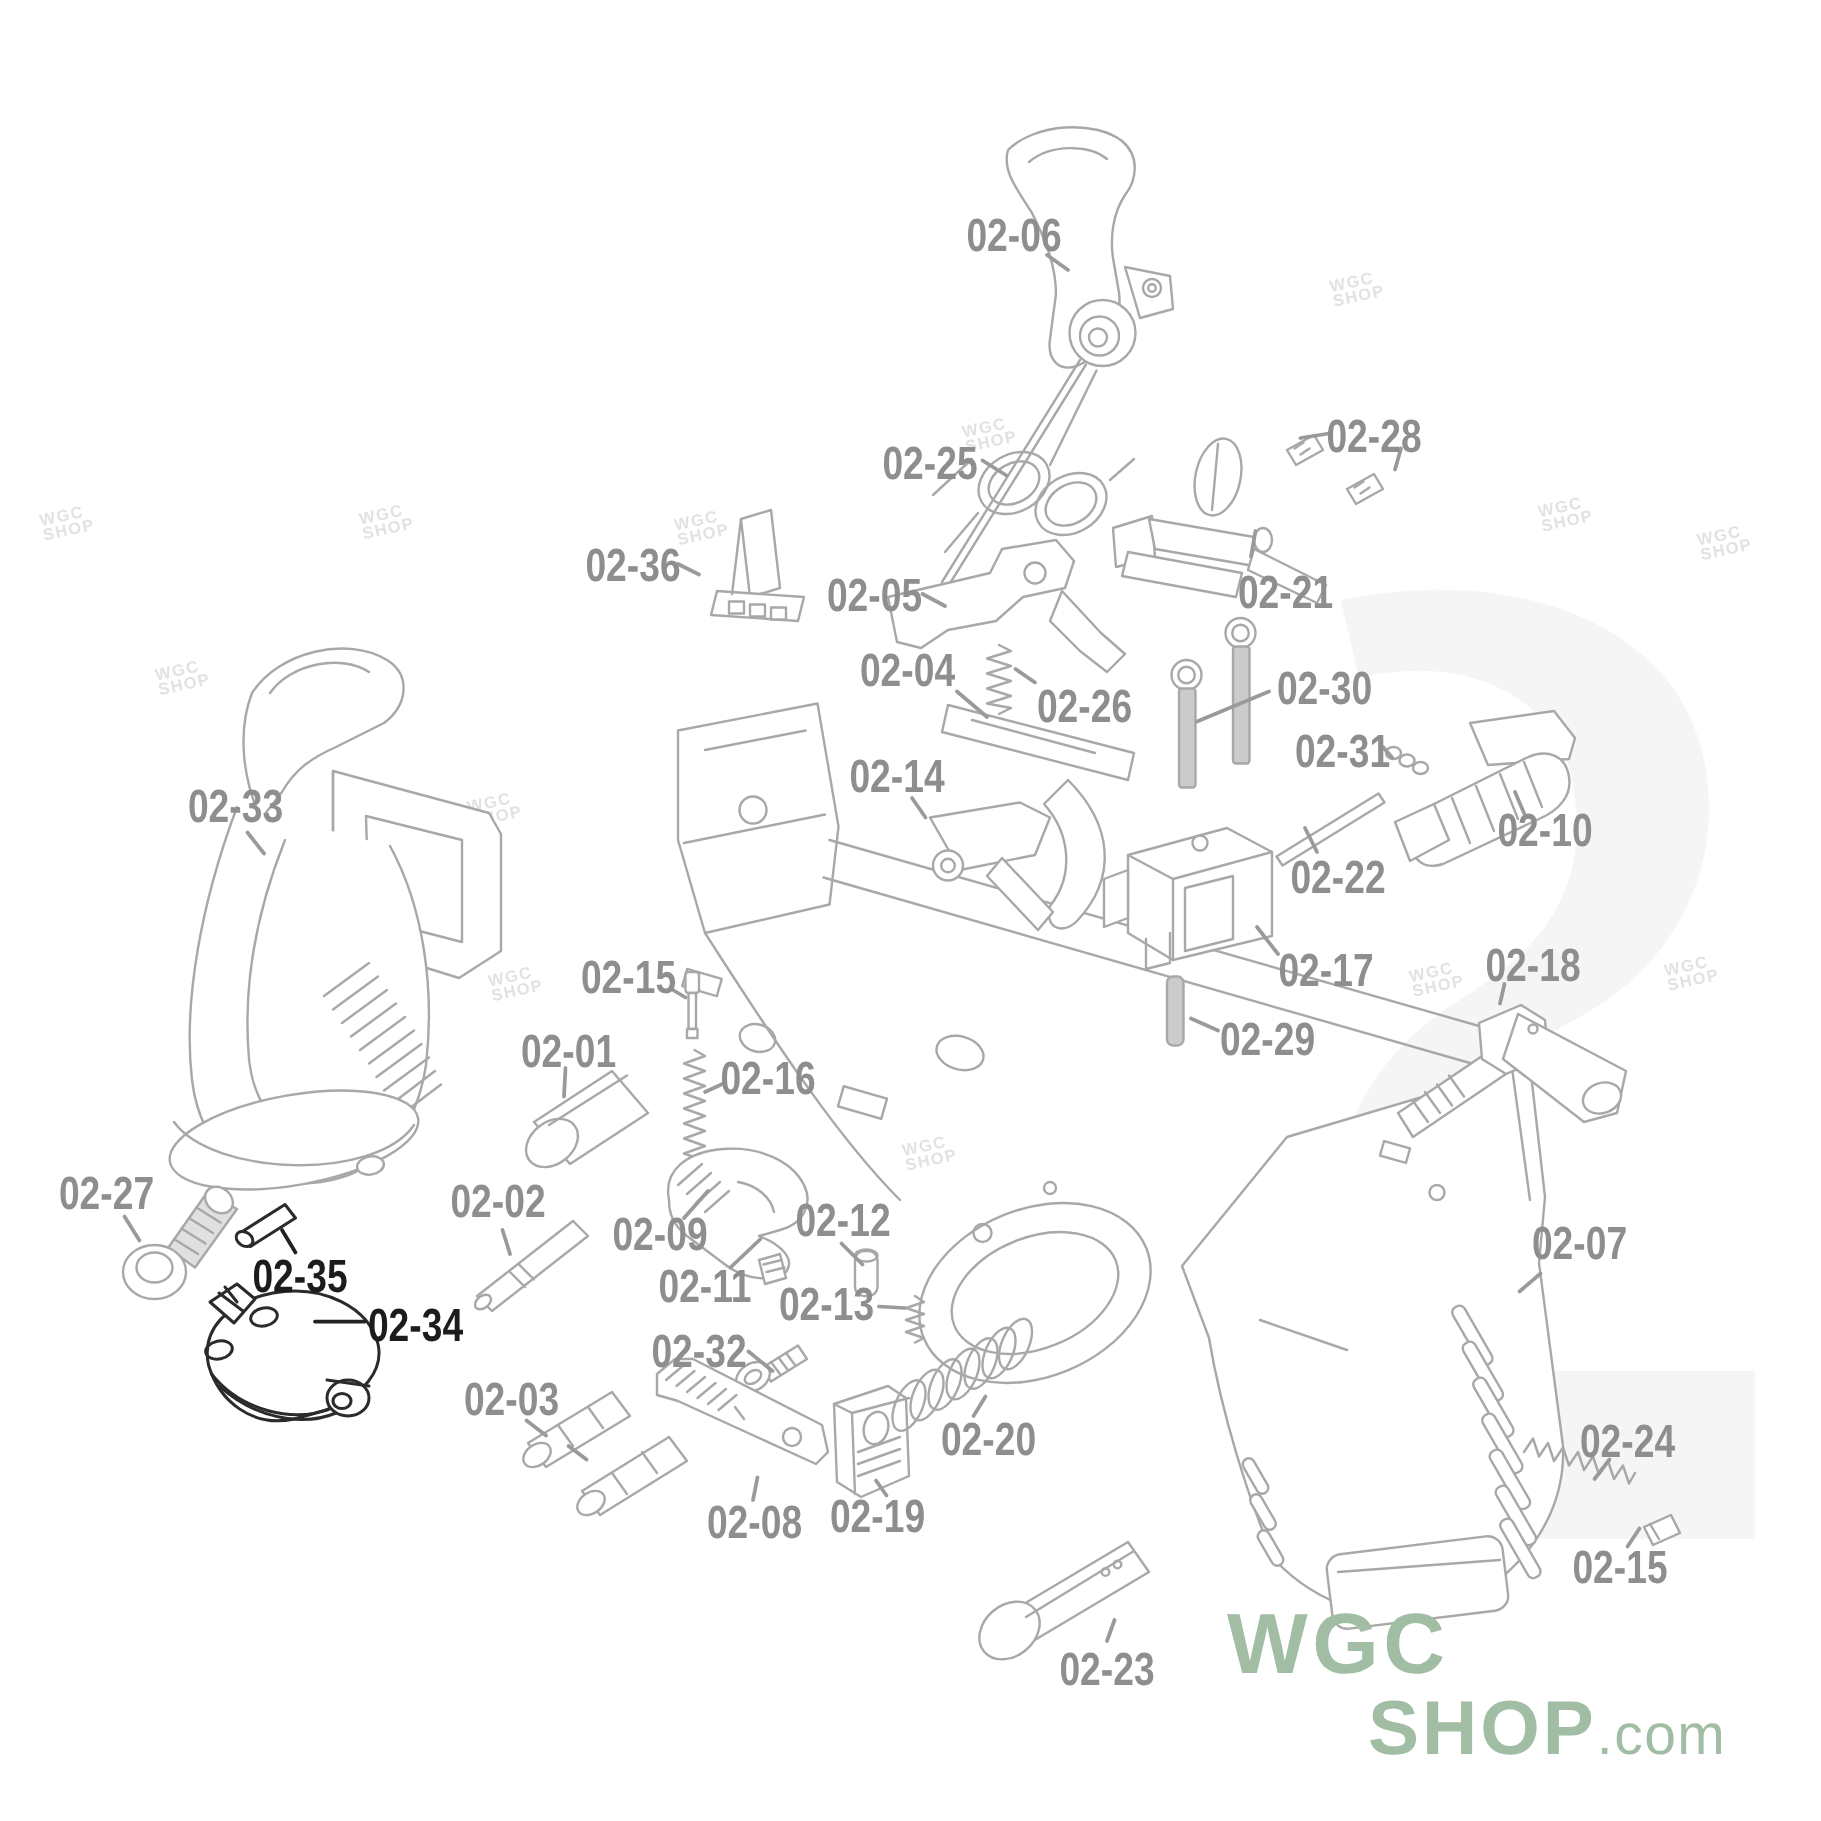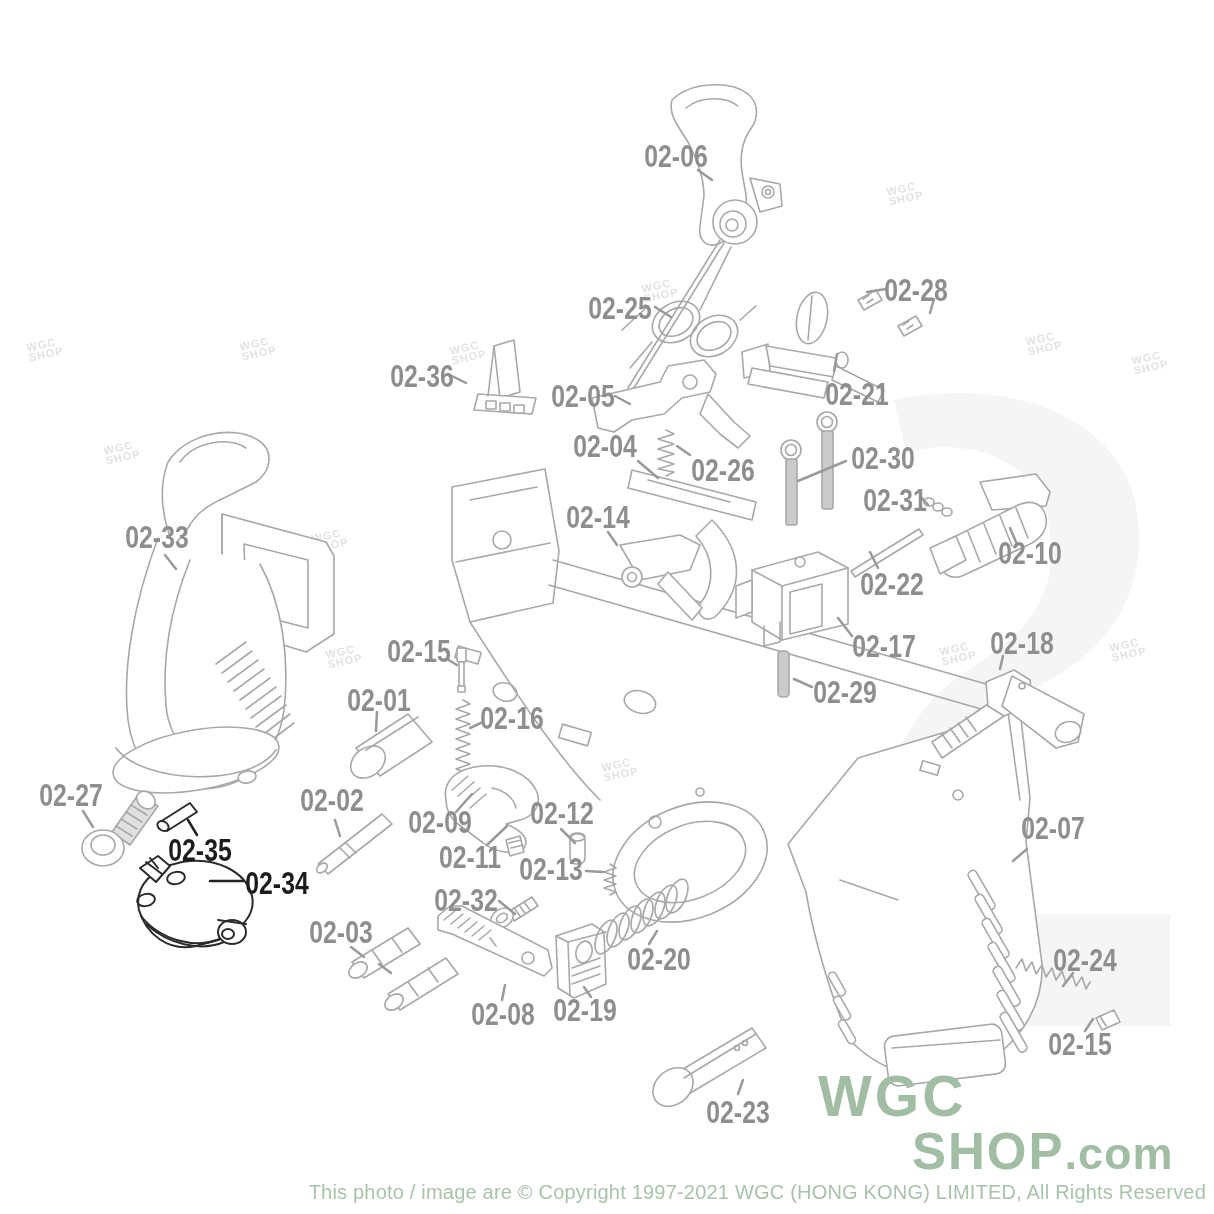--- a/index.html
+++ b/index.html
@@ -13,21 +13,21 @@
   svg.art{position:absolute;left:0;top:0;}
   
   .part-label{position:absolute;transform:translate(-50%,-50%) scaleX(.8);
       font-size:31px;font-weight:700;color:#8e8e8e;white-space:nowrap;letter-spacing:0;}
   .part-label.emphasis{color:#1c1c1c;}
   
   .logo{position:absolute;left:818px;top:1068px;color:#a1bea4;}
   .logo-top{font-size:57px;font-weight:700;line-height:56px;letter-spacing:3px;}
   .logo-bottom{display:flex;align-items:baseline;margin-left:94px;margin-top:-2px;}
   .logo-shop{font-size:51px;font-weight:700;letter-spacing:2px;}
-  .logo-com{font-size:45px;font-weight:700;letter-spacing:1px;}
+  .logo-com{font-size:38px;font-weight:400;letter-spacing:1px;}
   .copyright{position:absolute;top:1181px;right:8px;font-size:20px;color:#a9c3ab;
       letter-spacing:.2px;}
 </style>
 </head>
 <body>
 
 <div class="canvas">
 
   <div>
 
@@ -550,15 +550,14 @@
     </div>
 
   <div class="logo">
     <div class="logo-top">WGC</div>
     <div class="logo-bottom">
       <span class="logo-shop">SHOP</span>
         <span class="logo-com">.com</span>
     </div>
   </div>
 
-  <div class="copyright">This photo / image are © Copyright 1997-2021 WGC (HONG KONG) LIMITED, All Rights Reserved</div>
 
 </div>
 
 </body></html>

